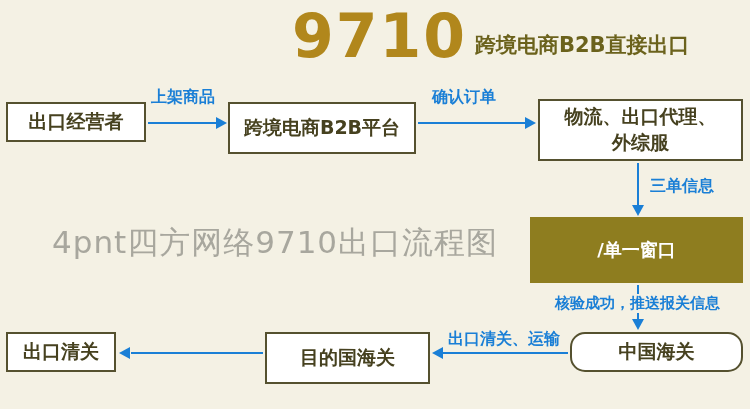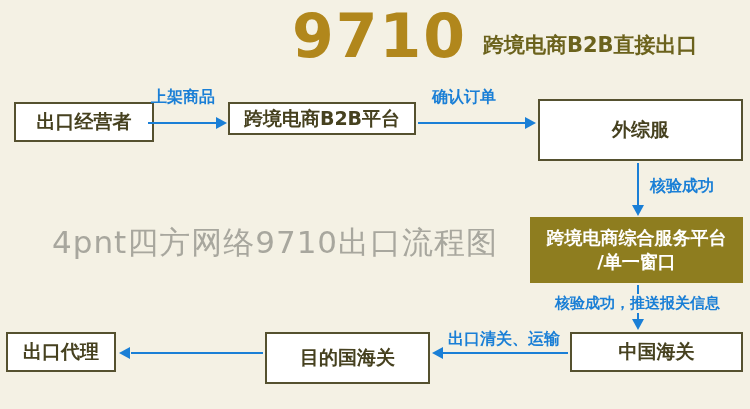--- a/index.html
+++ b/index.html
@@ -19,21 +19,21 @@
     font-family:"DejaVu Sans","Liberation Sans",sans-serif;
   }
   .canvas{
     position:relative;
     width:750px;height:409px;
     background:var(--background);
     overflow:hidden;
   }
   .title-row{
     position:absolute;left:292px;top:6px;
-    display:flex;align-items:flex-end;gap:16px;
+    display:flex;align-items:flex-end;gap:8px;
   }
   .title-number{
     font-size:60px;font-weight:bold;color:var(--title-gold);
     line-height:1;letter-spacing:2px;
   }
   .title-subtitle{
     font-size:21px;font-weight:bold;color:var(--subtitle);
     margin-bottom:7px;white-space:nowrap;
   }
   .watermark{
@@ -93,65 +93,65 @@
 
 <div class="canvas">
 
   <div class="title-row">
     <span class="title-number">9710</span>
     <span class="title-subtitle">跨境电商B2B直接出口</span>
   </div>
 
   <div class="watermark">4pnt四方网络9710出口流程图</div>
 
-  <div class="box" style="left:14px;top:102px;width:140px;height:40px;">
+  <div class="box" style="left:6px;top:102px;width:140px;height:40px;">
     <span>出口经营者</span>
   </div>
 
   <div class="hline" style="left:148px;top:122px;width:68px;"></div>
   <div class="head-right" style="left:216px;top:117px;"></div>
   <div class="edge-label" style="left:151px;top:87px;">上架商品</div>
 
-  <div class="box" style="left:228px;top:102px;width:188px;height:33px;">
+  <div class="box" style="left:228px;top:102px;width:188px;height:52px;">
     <span>跨境电商B2B平台</span>
   </div>
 
   <div class="hline" style="left:418px;top:122px;width:107px;"></div>
   <div class="head-right" style="left:525px;top:117px;"></div>
   <div class="edge-label" style="left:432px;top:87px;">确认订单</div>
 
   <div class="box" style="left:538px;top:99px;width:205px;height:62px;">
+    <span>物流、出口代理、</span>
     <span>外综服</span>
   </div>
 
   <div class="vline" style="left:637px;top:163px;height:42px;"></div>
   <div class="head-down" style="left:632px;top:205px;"></div>
-  <div class="edge-label" style="left:650px;top:176px;">核验成功</div>
+  <div class="edge-label" style="left:650px;top:176px;">三单信息</div>
 
   <div class="box highlight" style="left:530px;top:217px;width:213px;height:66px;">
-    <span>跨境电商综合服务平台</span>
     <span>/单一窗口</span>
   </div>
 
   <div class="vline" style="left:637px;top:285px;height:34px;"></div>
   <div class="head-down" style="left:632px;top:319px;"></div>
   <div class="edge-label masked" style="left:552px;top:294px;">核验成功，推送报关信息</div>
 
-  <div class="box" style="left:570px;top:332px;width:173px;height:40px;">
+  <div class="box" style="left:570px;top:332px;width:173px;height:40px;border-radius:15px;">
     <span>中国海关</span>
   </div>
 
   <div class="hline" style="left:443px;top:352px;width:125px;"></div>
   <div class="head-left" style="left:432px;top:347px;"></div>
   <div class="edge-label" style="left:448px;top:329px;">出口清关、运输</div>
 
   <div class="box" style="left:265px;top:332px;width:165px;height:52px;">
     <span>目的国海关</span>
   </div>
 
   <div class="hline" style="left:131px;top:352px;width:132px;"></div>
   <div class="head-left" style="left:119px;top:347px;"></div>
 
   <div class="box" style="left:6px;top:332px;width:110px;height:40px;">
-    <span>出口代理</span>
+    <span>出口清关</span>
   </div>
 
 </div>
 
 </body></html>

